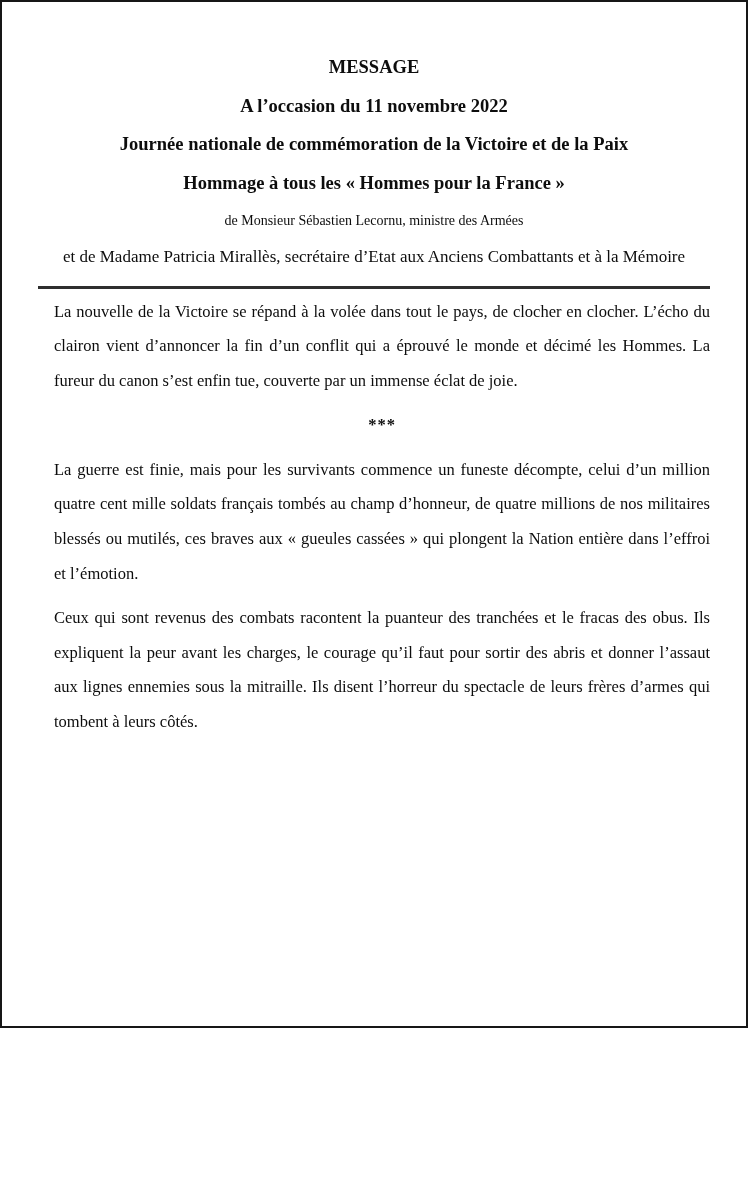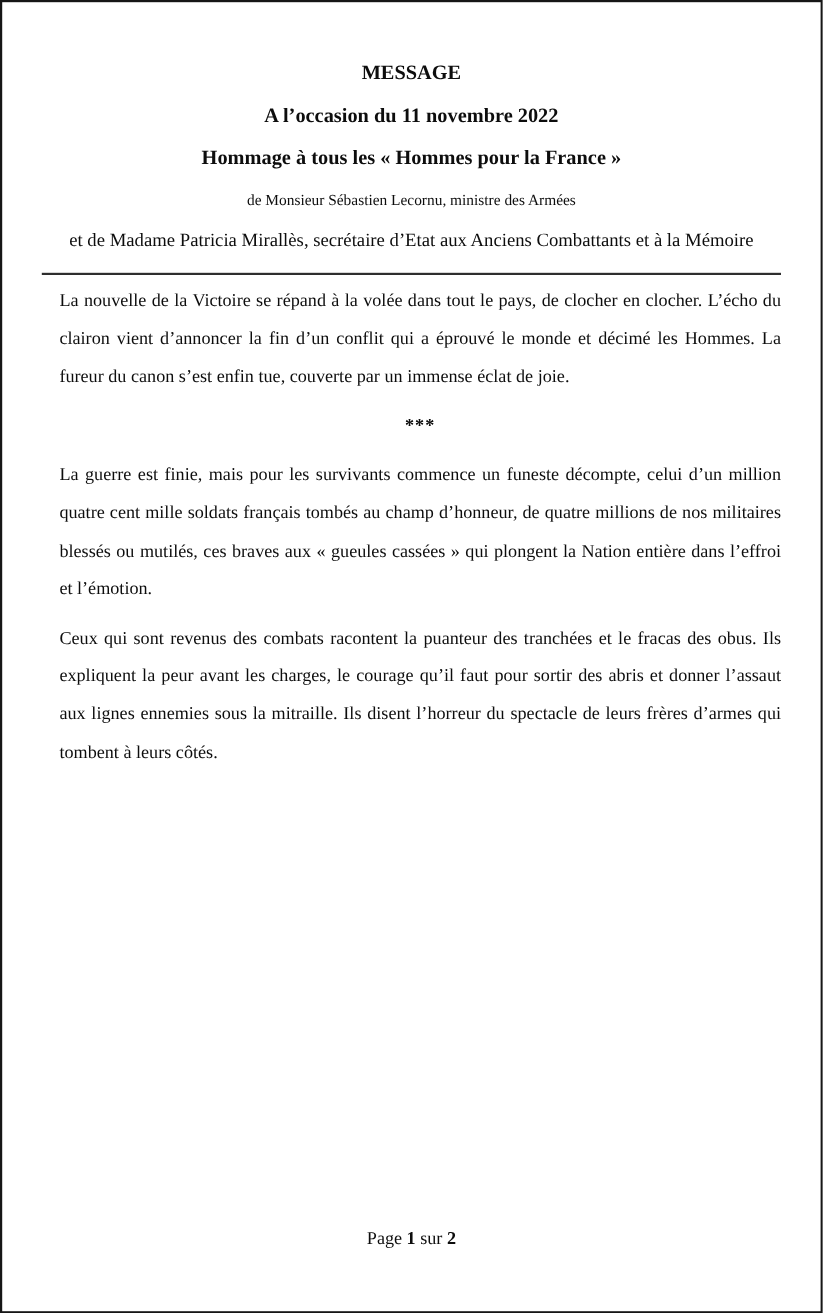--- a/index.html
+++ b/index.html
@@ -3,21 +3,21 @@
 <meta charset="utf-8">
 <style>
   html, body {
     margin: 0;
     padding: 0;
     background: #ffffff;
   }
   .page {
     position: relative;
     width: 748px;
-    height: 1194px;
+    height: 1028px;
     box-sizing: border-box;
     background: #ffffff;
     border: 2px solid #161616;
     font-family: "Liberation Serif", "DejaVu Serif", serif;
     color: #0d0d0d;
     overflow: hidden;
   }
   .content {
     padding: 46px 36px 0 36px;
   }
@@ -74,35 +74,30 @@
 </style>
 </head>
 <body>
 
 <div class="page">
   <div class="content">
 
     <div class="doc-header">
       <div class="h-bold">MESSAGE</div>
       <div class="h-bold">A l’occasion du 11 novembre 2022</div>
+      <div class="h-bold">Journée nationale de commémoration de la Victoire et de la Paix</div>
       <div class="h-bold">Hommage à tous les « Hommes pour la France »</div>
       <div class="h-regular">de Monsieur Sébastien Lecornu, ministre des Armées</div>
       <div class="h-regular-wrap">et de Madame Patricia Mirallès, secrétaire d’Etat aux Anciens Combattants et à la Mémoire</div>
     </div>
 
     <div class="rule"></div>
 
     <div class="doc-body">
       <p>La nouvelle de la Victoire se répand à la volée dans tout le pays, de clocher en clocher. L’écho du clairon vient d’annoncer la fin d’un conflit qui a éprouvé le monde et décimé les Hommes. La fureur du canon s’est enfin tue, couverte par un immense éclat de joie.</p>
       <div class="separator">***</div>
       <p>La guerre est finie, mais pour les survivants commence un funeste décompte, celui d’un million quatre cent mille soldats français tombés au champ d’honneur, de quatre millions de nos militaires blessés ou mutilés, ces braves aux « gueules cassées » qui plongent la Nation entière dans l’effroi et l’émotion.</p>
       <p>Ceux qui sont revenus des combats racontent la puanteur des tranchées et le fracas des obus. Ils expliquent la peur avant les charges, le courage qu’il faut pour sortir des abris et donner l’assaut aux lignes ennemies sous la mitraille. Ils disent l’horreur du spectacle de leurs frères d’armes qui tombent à leurs côtés.</p>
     </div>
 
   </div>
 
-  <div class="footer">
-    <span>Page</span>
-    <span class="num">1</span>
-    <span>sur</span>
-    <span class="num">2</span>
-  </div>
 </div>
 
 </body></html>

